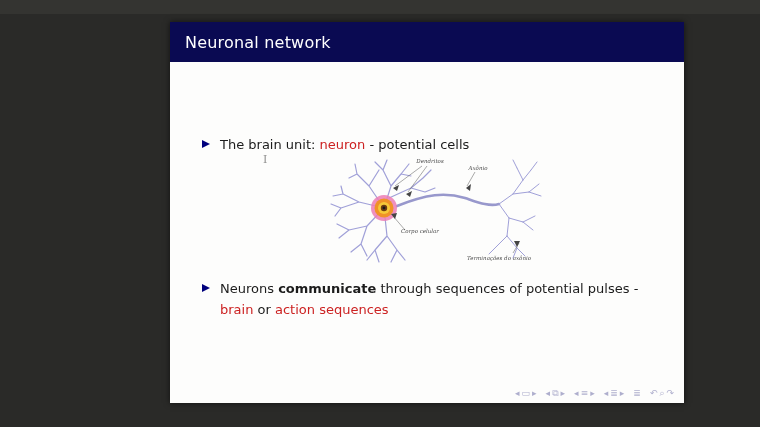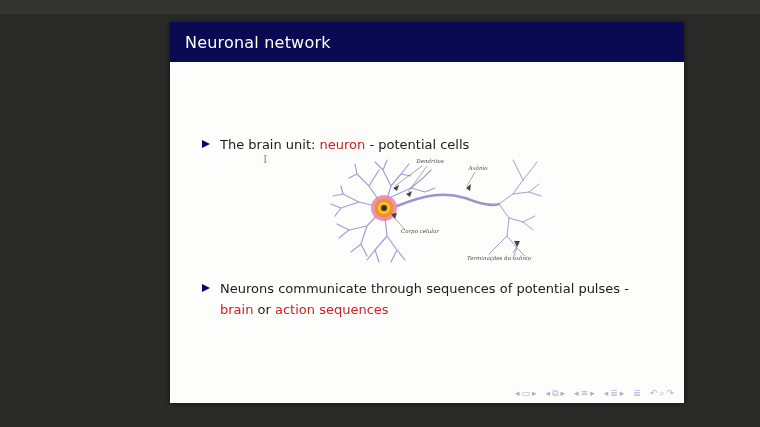--- a/index.html
+++ b/index.html
@@ -19,21 +19,21 @@
     display:flex;align-items:center;box-sizing:border-box;padding-left:15px;
     font-size:16px;letter-spacing:.2px;
   }
   .bullet-row{position:absolute;left:50px;color:#1c1c1c;font-size:13px;line-height:21px;}
   .tri{
     position:absolute;left:-18px;top:6px;width:0;height:0;
     border-left:8px solid #00007d;
     border-top:4.5px solid transparent;border-bottom:4.5px solid transparent;
   }
   .red{color:#cc2222;text-align:center;}
-  .b{font-weight:normal;}
+  .b{font-weight:bold;}
   .cursor-mark{
     position:absolute;left:93px;top:131px;color:#8f8f8f;
     font-family:"DejaVu Serif","Liberation Serif",serif;font-size:11px;
   }
   .figure{position:absolute;left:157px;top:130px;width:230px;height:116px;}
   .figure svg{display:block;width:230px;height:116px;}
   .fig-label{
     font-family:"DejaVu Serif","Liberation Serif",serif;
     font-style:italic;font-size:5.5px;fill:#4a4a4a;
   }

